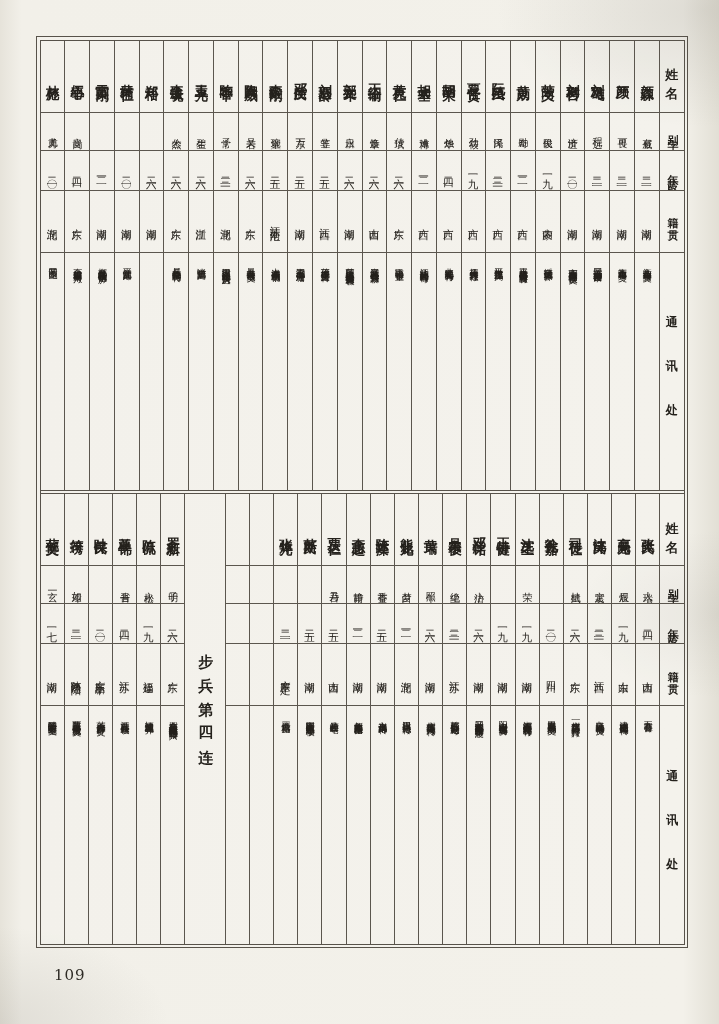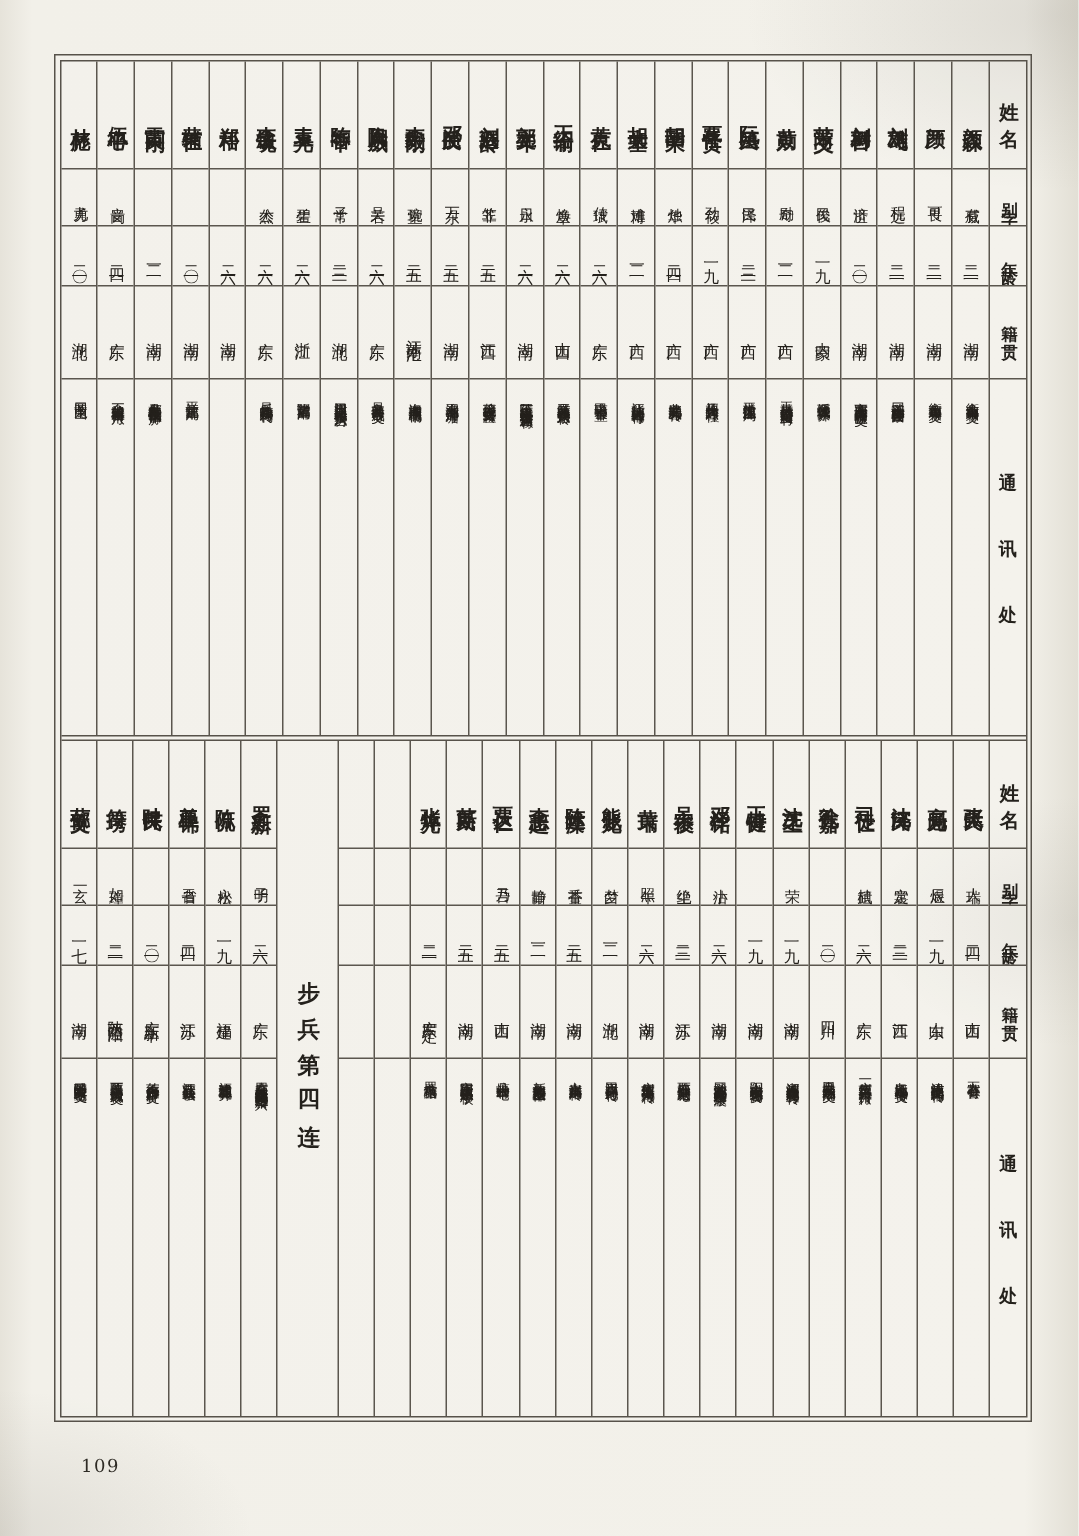--- a/index.html
+++ b/index.html
@@ -94,21 +94,21 @@
     margin-top: 148px;
     font-size: 15px;
     font-weight: 700;
     letter-spacing: 24px;
   }
 
   .page-number {
     position: absolute;
     left: 54px;
     bottom: 40px;
-    font-size: 12px;
+    font-size: 15px;
     letter-spacing: 1px;
     color: #2e2b25;
   }
 </style>
 </head>
 <body>
 
 <div class="sheet">
   <div class="sheet-inner">
     <div class="table" id="table-top">

